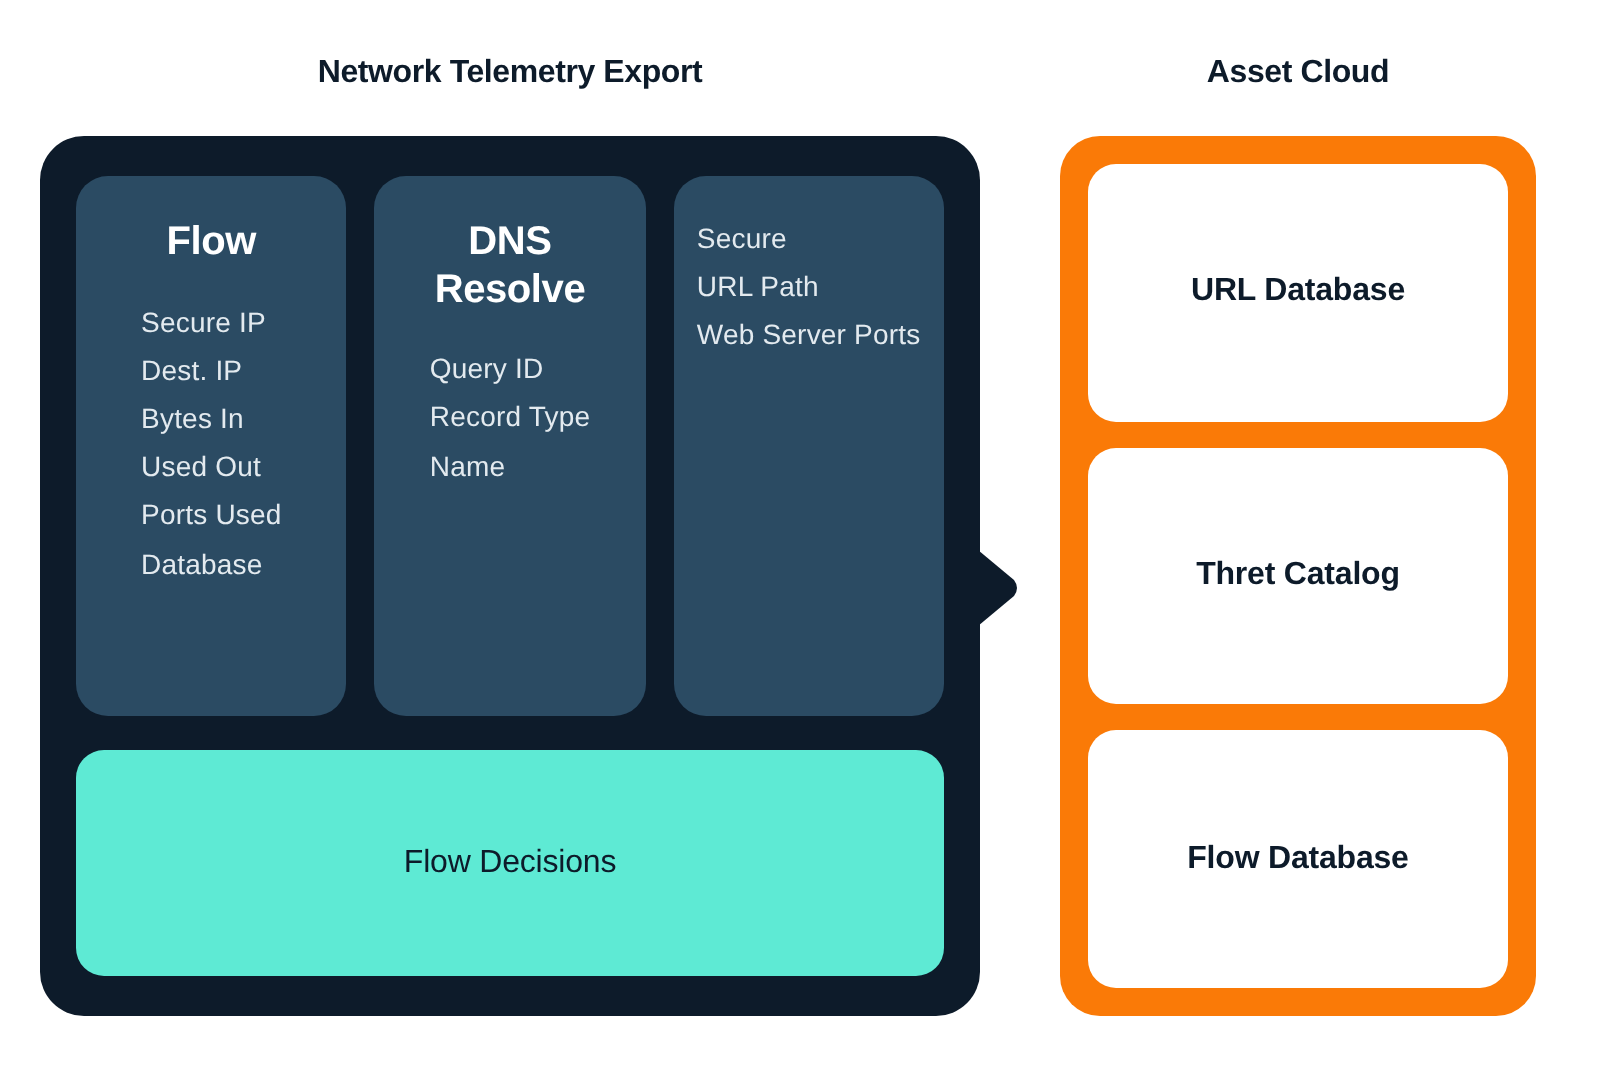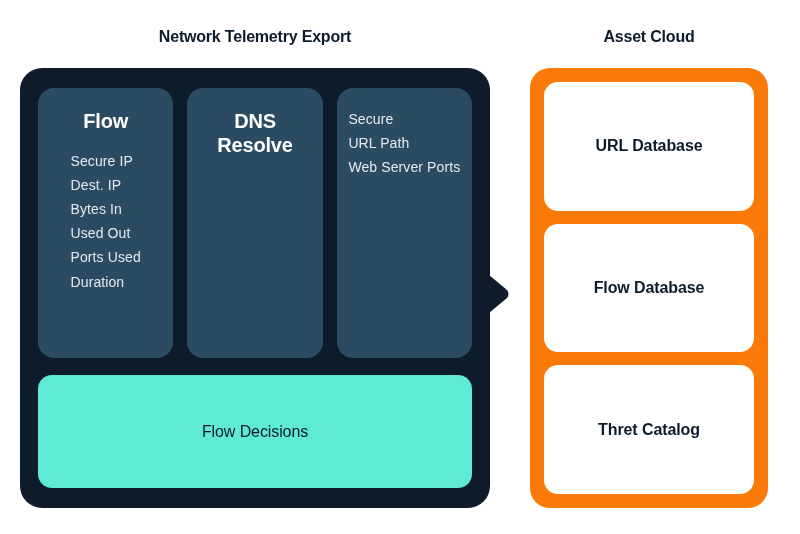--- a/index.html
+++ b/index.html
@@ -178,26 +178,31 @@
     <div id="field-cards">
 
       <div class="field-card">
         <div class="field-card-title">Flow</div>
         <div class="field-list">
           <div class="field-item">Secure IP</div>
           <div class="field-item">Dest. IP</div>
           <div class="field-item">Bytes In</div>
           <div class="field-item">Used Out</div>
           <div class="field-item">Ports Used</div>
-          <div class="field-item">Duration</div>
+          <div class="field-item">Database</div>
         </div>
       </div>
 
       <div class="field-card">
         <div class="field-card-title">DNS Resolve</div>
+        <div class="field-list">
+          <div class="field-item">Query ID</div>
+          <div class="field-item">Record Type</div>
+          <div class="field-item">Name</div>
+        </div>
       </div>
 
       <div class="field-card">
         <div class="field-list">
           <div class="field-item">Secure</div>
           <div class="field-item">URL Path</div>
           <div class="field-item">Web Server Ports</div>
         </div>
       </div>
 
@@ -208,17 +213,17 @@
     </div>
 
   </div>
 
   <svg id="connector-arrow" viewBox="0 0 22 38">
     <path d="M 0 0 L 18 15 Q 21 19 18 23 L 0 38 Z" fill="#0d1b2a"></path>
   </svg>
 
   <div id="asset-panel">
     <div class="asset-card">URL Database</div>
+    <div class="asset-card">Thret Catalog</div>
     <div class="asset-card">Flow Database</div>
-    <div class="asset-card">Thret Catalog</div>
   </div>
 
 </div>
 
 </body></html>

